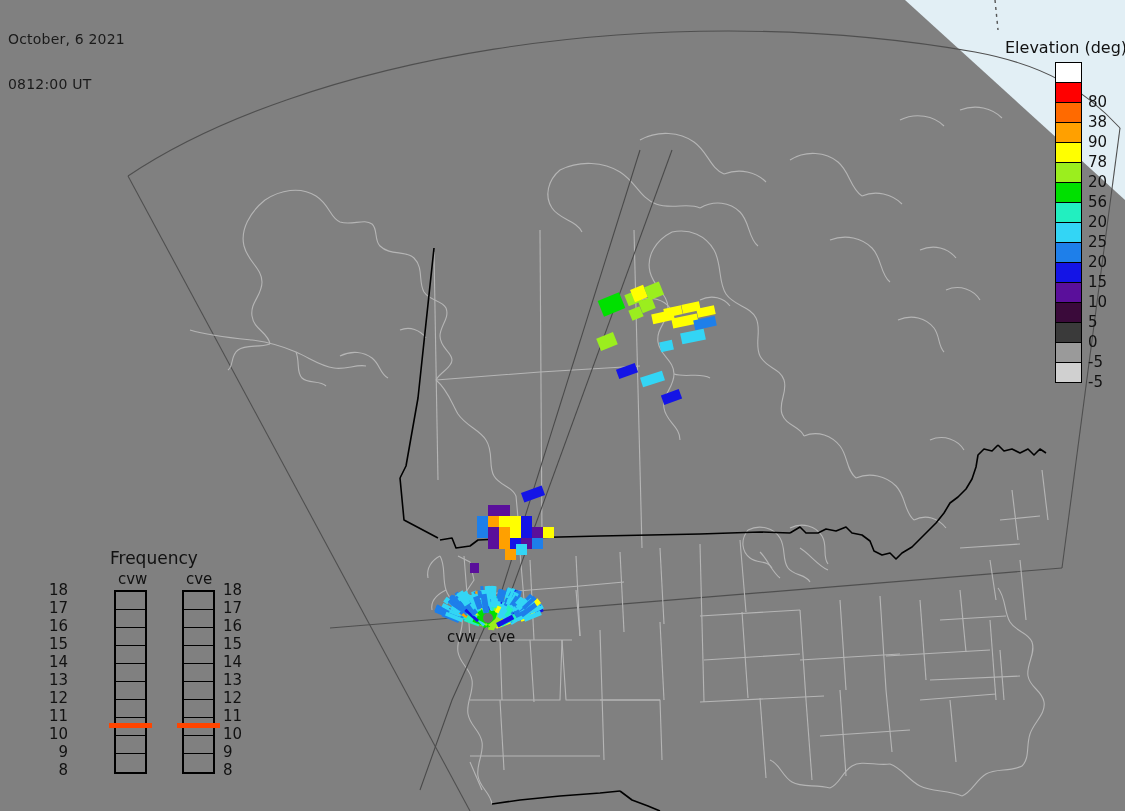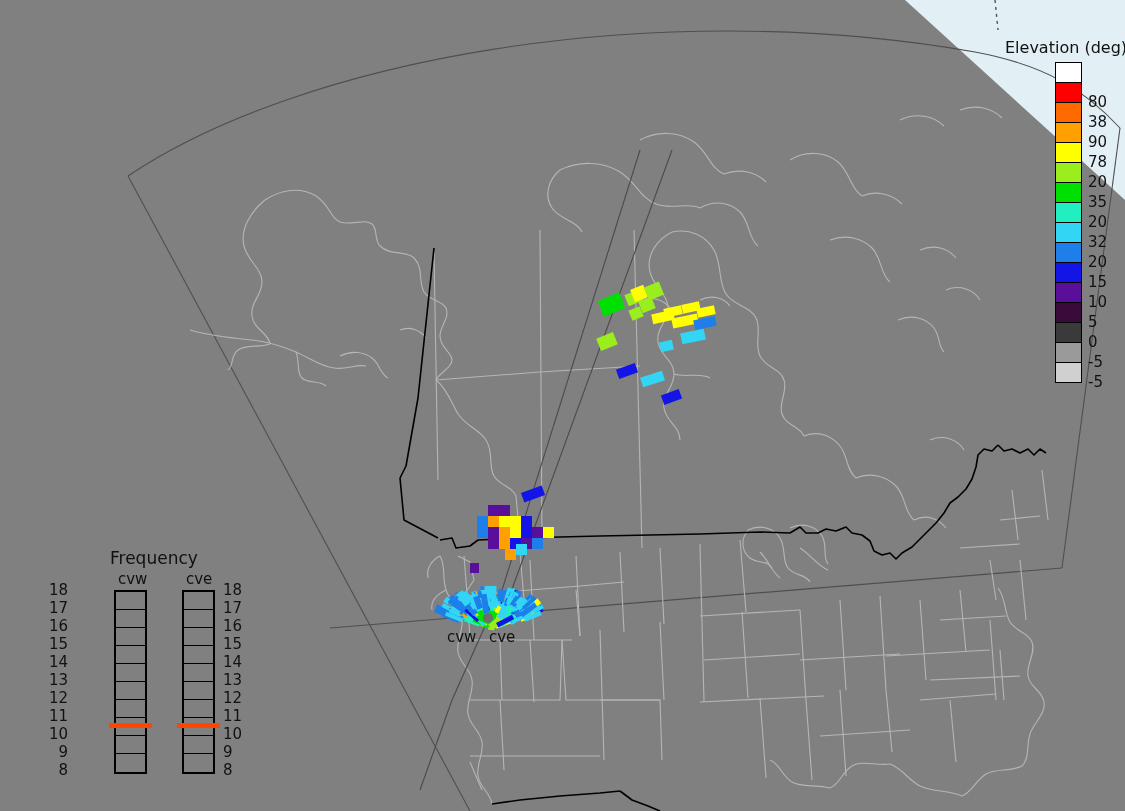--- a/index.html
+++ b/index.html
@@ -571,20 +571,24 @@
         <div style="position: absolute; left: 470.8px; top: 603.2px; width: 4.2px; height: 5.7px; background: rgb(51, 213, 245); transform: rotate(-36.4deg);"></div>
         <div style="position: absolute; left: 517.8px; top: 609px; width: 4.2px; height: 10.4px; background: rgb(30, 127, 234); transform: rotate(65.4deg);"></div>
         <div style="position: absolute; left: 478.2px; top: 591.1px; width: 4.1px; height: 7.2px; background: rgb(30, 127, 234); transform: rotate(-12.6deg);"></div>
         <div style="position: absolute; left: 459.7px; top: 591.4px; width: 6.9px; height: 14.5px; background: rgb(51, 213, 245); transform: rotate(-33.1deg);"></div>
       </div>
 
     <div style="position:absolute;left:483px;top:613px;width:10px;height:10px;
                 border-radius:50%;background:#6d6d6d;"></div>
   </div>
 
+  <div id="timestamp">
+    <div>October, 6 2021</div>
+    <div>0812:00 UT</div>
+  </div>
 
   <div class="site-label" style="left:447px;top:628px;">cvw</div>
   <div class="site-label" style="left:489px;top:628px;">cve</div>
 
   <div id="colorbar-panel">
     <div id="colorbar-title">Elevation (deg)</div>
     <div id="colorbar">
         <div class="cb-swatch" style="background: rgb(255, 255, 255);"></div>
         <div class="cb-swatch" style="background: rgb(255, 0, 0);">
           <span class="cb-label">80</span>
@@ -595,27 +599,27 @@
         <div class="cb-swatch" style="background: rgb(255, 160, 0);">
           <span class="cb-label">90</span>
         </div>
         <div class="cb-swatch" style="background: rgb(255, 255, 0);">
           <span class="cb-label">78</span>
         </div>
         <div class="cb-swatch" style="background: rgb(155, 238, 30);">
           <span class="cb-label">20</span>
         </div>
         <div class="cb-swatch" style="background: rgb(0, 224, 0);">
-          <span class="cb-label">35</span>
+          <span class="cb-label">56</span>
         </div>
         <div class="cb-swatch" style="background: rgb(34, 239, 192);">
           <span class="cb-label">20</span>
         </div>
         <div class="cb-swatch" style="background: rgb(51, 213, 245);">
-          <span class="cb-label">32</span>
+          <span class="cb-label">25</span>
         </div>
         <div class="cb-swatch" style="background: rgb(30, 127, 234);">
           <span class="cb-label">20</span>
         </div>
         <div class="cb-swatch" style="background: rgb(20, 20, 230);">
           <span class="cb-label">15</span>
         </div>
         <div class="cb-swatch" style="background: rgb(90, 15, 155);">
           <span class="cb-label">10</span>
         </div>

